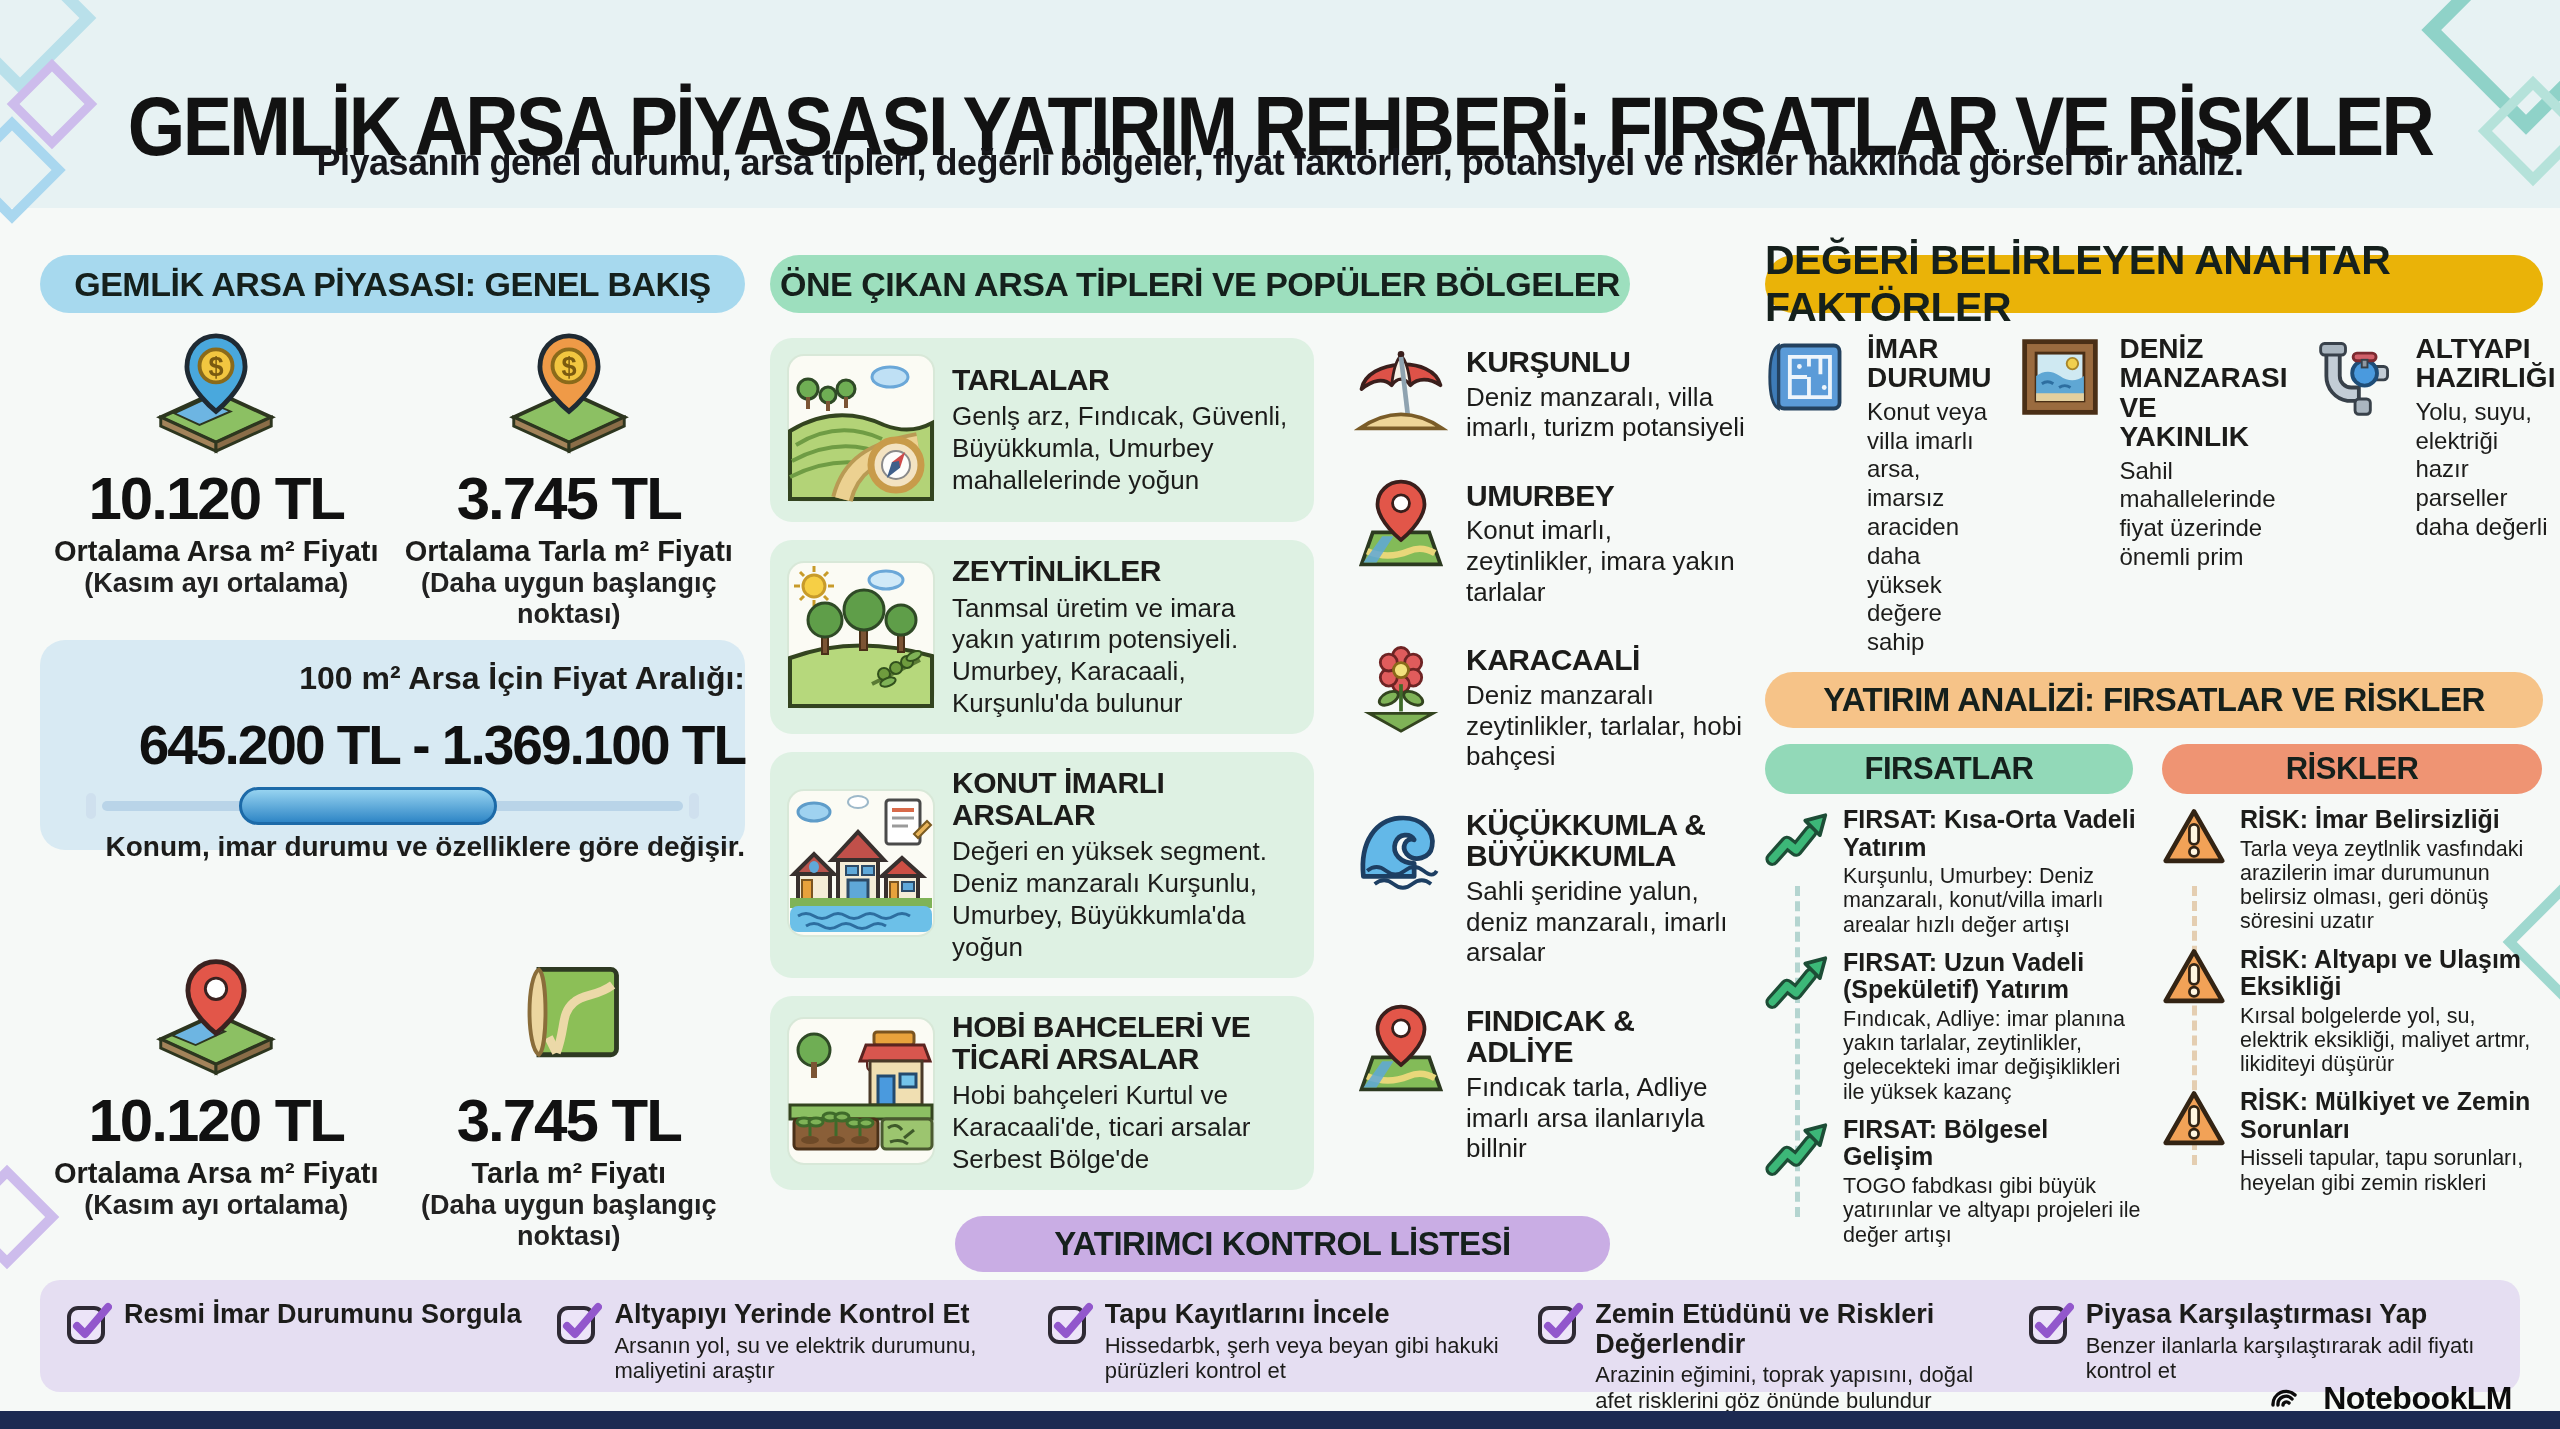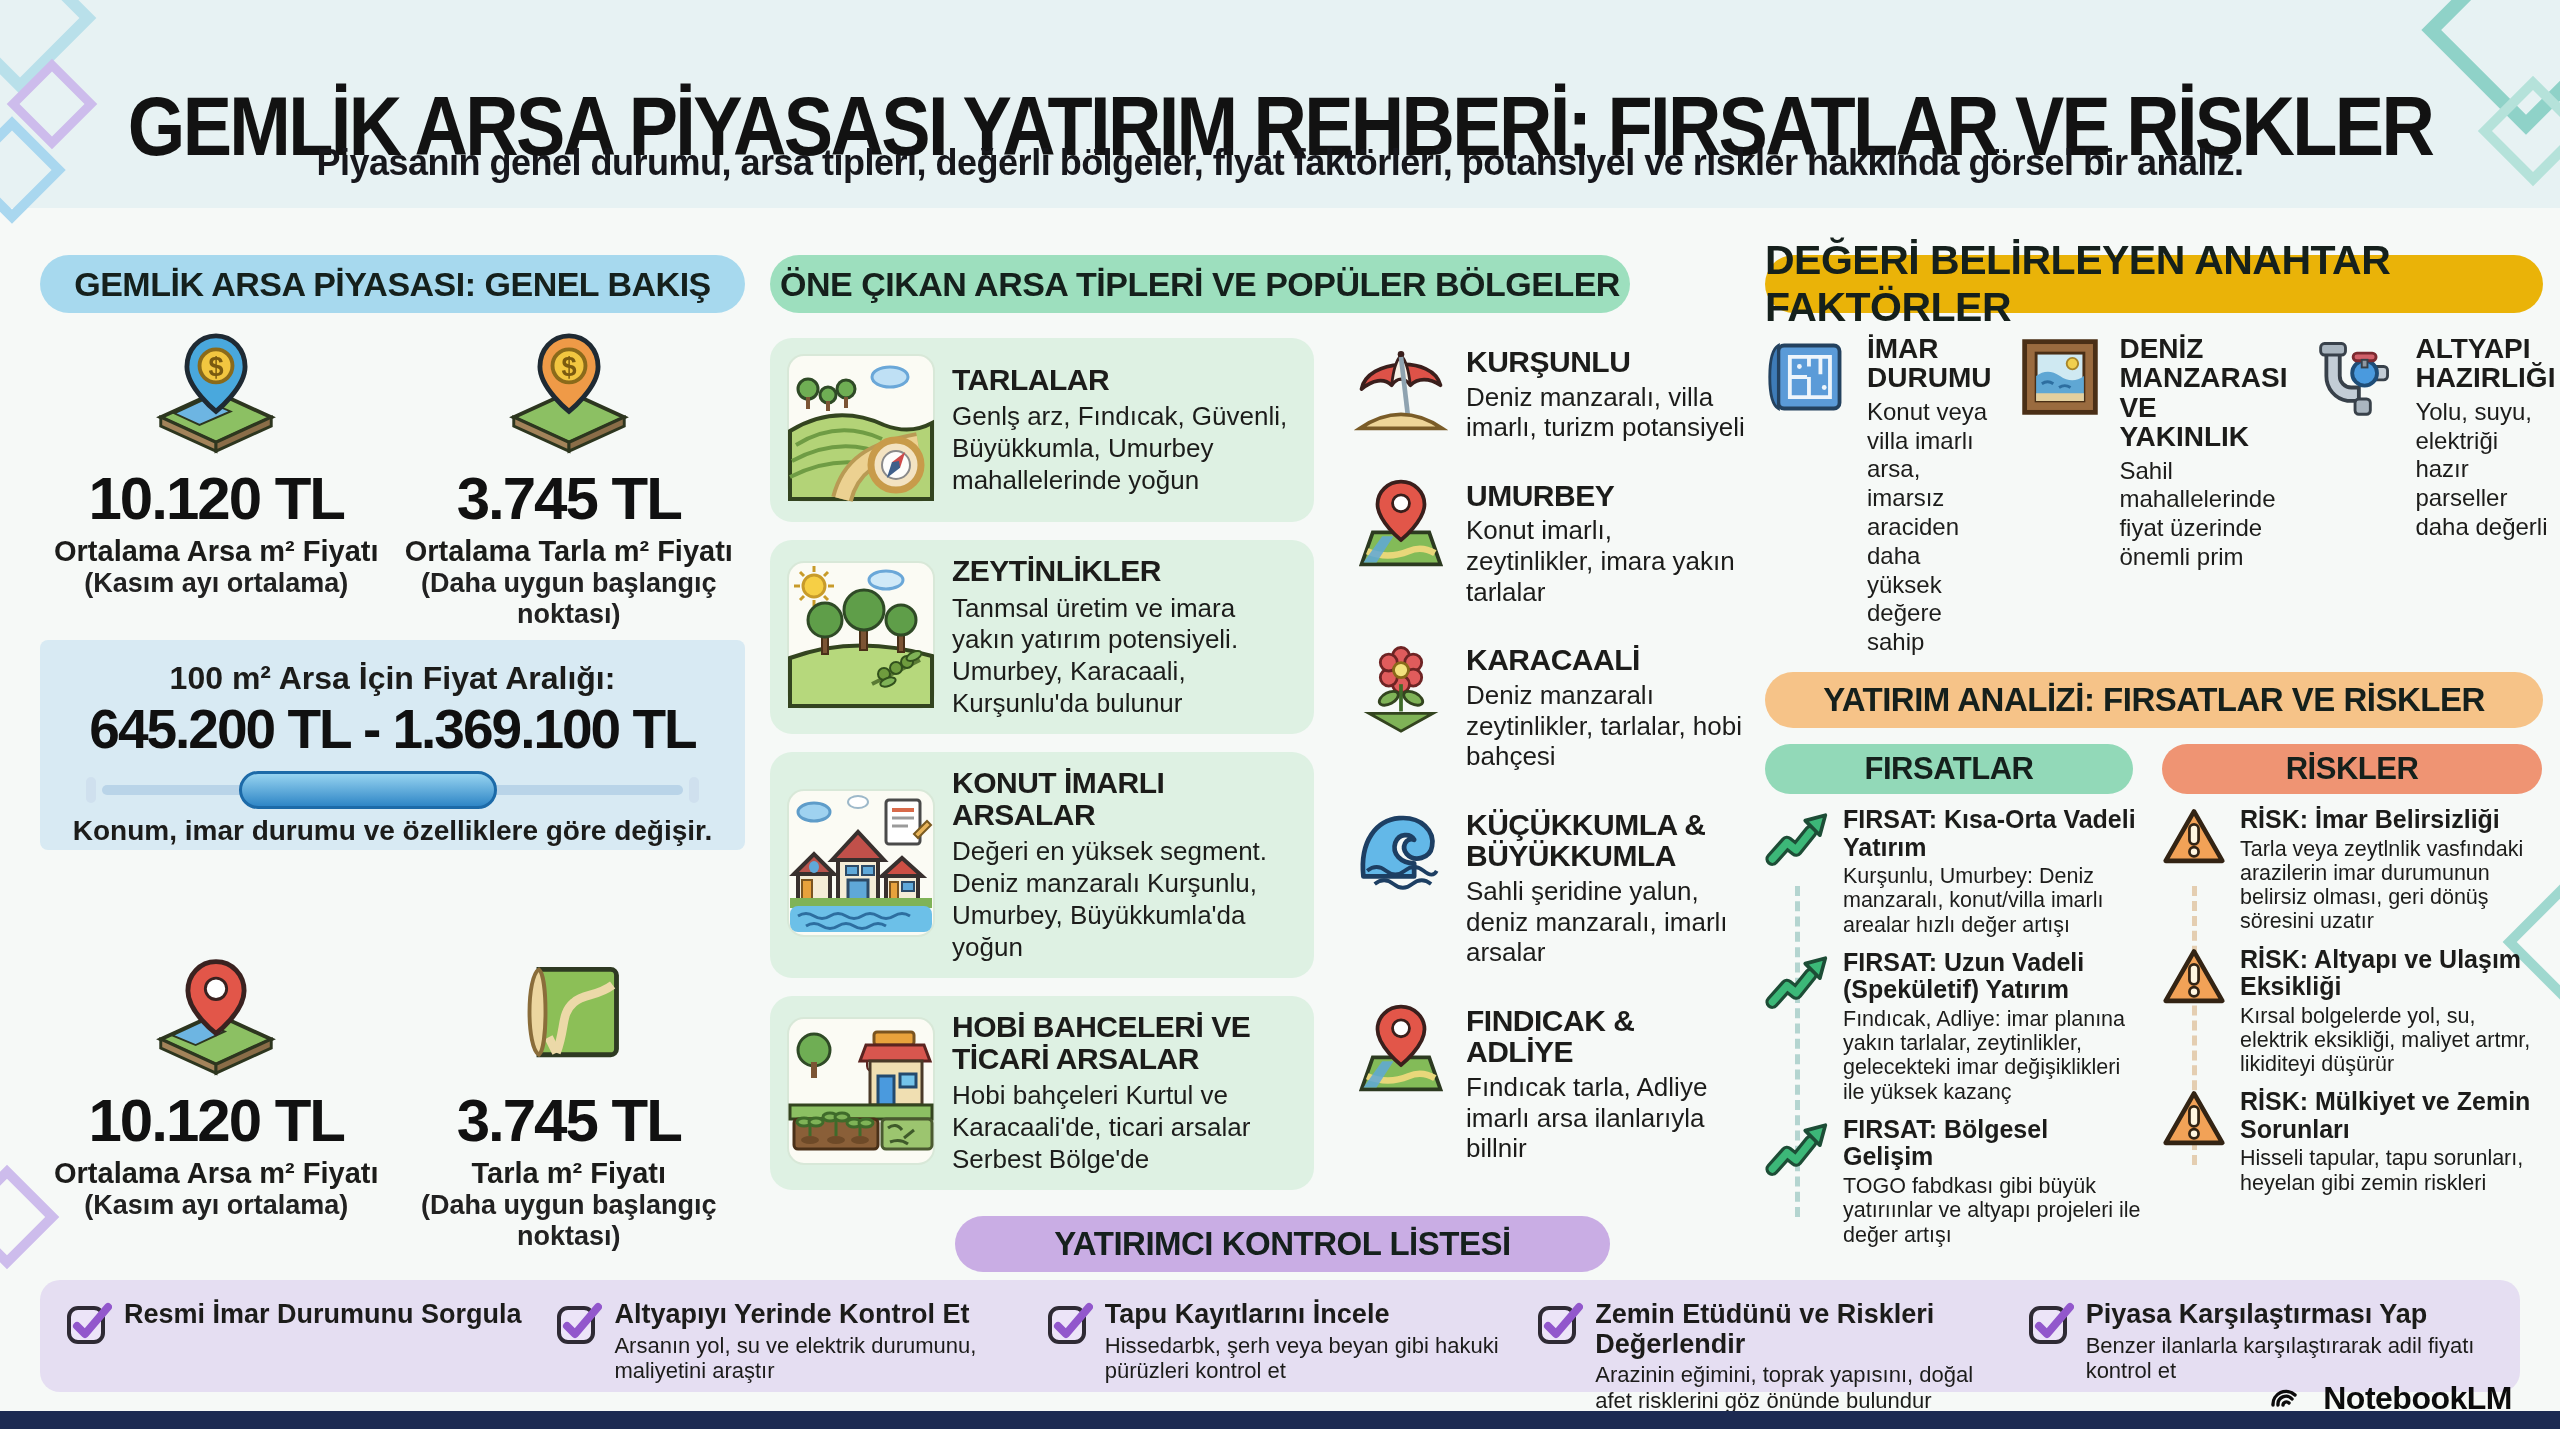--- a/index.html
+++ b/index.html
@@ -14,24 +14,24 @@
   .diamond{position:absolute;transform:rotate(45deg);border-style:solid;background:transparent;z-index:1;}
   
   .pill{position:absolute;display:flex;align-items:center;justify-content:center;border-radius:34px;
         font-weight:bold;letter-spacing:-.5px;color:#15201c;box-sizing:border-box;}
   
   .stats-row{position:absolute;left:40px;width:705px;display:flex;justify-content:space-around;}
   .stat{width:340px;display:flex;flex-direction:column;align-items:center;text-align:center;}
   .stat-value{font-size:60px;font-weight:bold;letter-spacing:-2px;margin-top:4px;color:#111;}
   .stat-label{font-size:29px;font-weight:bold;margin-top:2px;}
   .stat-sub{font-size:27px;font-weight:bold;color:#222;}
-  .range-box{position:absolute;left:40px;top:640px;width:705px;height:210px;background:#d8eaf3;border-radius:8px;
-             text-align:center;padding-top:20px;box-sizing:border-box;}
+  .range-box{position:absolute;left:40px;top:640px;width:705px;height:210px;background:#d8eaf3;border-radius:25px;
+             text-align:right;padding-top:20px;box-sizing:border-box;}
   .range-title{font-size:32px;font-weight:bold;}
-  .range-value{font-size:55px;font-weight:bold;letter-spacing:-2px;margin-top:0;color:#101010;}
+  .range-value{font-size:55px;font-weight:bold;letter-spacing:-2px;margin-top:16px;color:#101010;}
   .slider{position:relative;height:38px;margin:10px 46px 4px;}
   .slider-track{position:absolute;left:16px;right:16px;top:14px;height:10px;border-radius:6px;background:#b9d4e8;}
   .slider-cap{position:absolute;top:6px;width:10px;height:26px;border-radius:6px;background:#cfe0ee;}
   .slider-fill{position:absolute;left:25%;width:42%;top:0;height:38px;border-radius:19px;
                background:linear-gradient(180deg,#96d3f0,#2f86c6);border:3px solid #1c6aa8;box-sizing:border-box;}
   .range-note{font-size:28px;font-weight:bold;margin-top:6px;}
   
   .cards{position:absolute;left:770px;top:338px;width:544px;display:flex;flex-direction:column;gap:18px;}
   .card{background:#def1e3;border-radius:22px;padding:15px 16px;display:flex;gap:16px;align-items:center;}
   .card-title{font-size:30px;font-weight:bold;letter-spacing:-.5px;line-height:1.05;margin-bottom:6px;}

